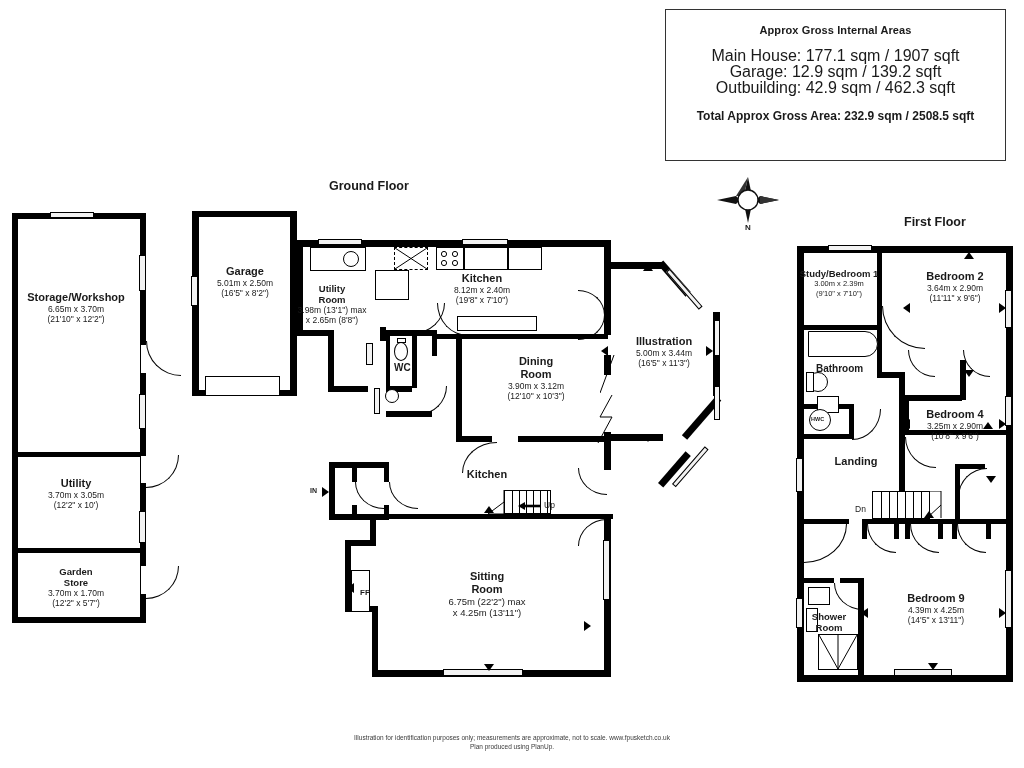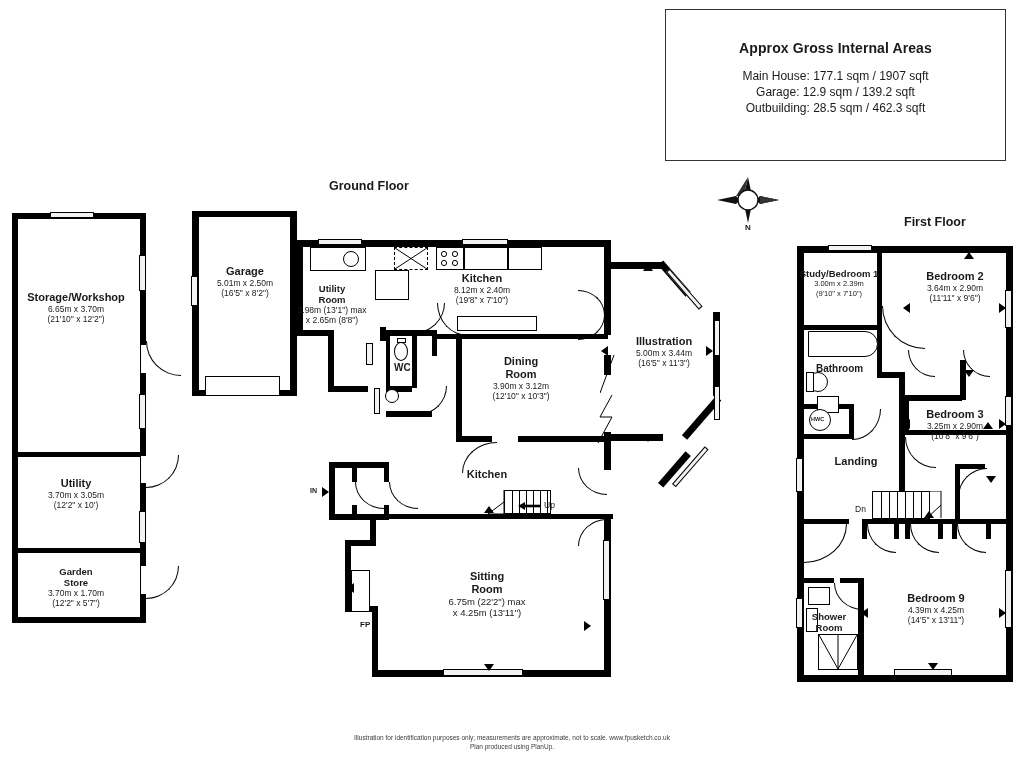--- a/index.html
+++ b/index.html
@@ -6,22 +6,22 @@
   body{width:1024px;height:768px;overflow:hidden;font-family:"Liberation Sans",sans-serif;color:#1a1a1a;}
   #stage{position:relative;width:1024px;height:768px;}
 
   
   .legend{
     position:absolute;left:665px;top:9px;width:341px;height:152px;
     border:1px solid #333;background:#fff;box-sizing:border-box;
     display:flex;flex-direction:column;align-items:center;justify-content:flex-start;
     padding-top:14px;
   }
-  .legend-title{font-size:14px;font-weight:bold;letter-spacing:.1px;margin-bottom:12px;margin-top:16px;}
-  .legend-line{font-size:12px;line-height:16px;}
+  .legend-title{font-size:11px;font-weight:bold;letter-spacing:.1px;margin-bottom:12px;}
+  .legend-line{font-size:16px;line-height:16px;}
   .legend-total{font-size:12px;font-weight:bold;margin-top:13px;}
 
   
   .floor-label{position:absolute;font-size:12.5px;font-weight:bold;}
 
   
   .compass{position:absolute;left:716px;top:176px;width:64px;height:62px;}
   .compass .n{position:absolute;left:0;top:47px;width:64px;text-align:center;font-size:8px;font-weight:bold;}
 
   
@@ -63,21 +63,22 @@
 </style>
 </head>
 <body>
 
 <div id="stage">
 
   <div class="legend">
     <div class="legend-title">Approx Gross Internal Areas</div>
     <div class="legend-line">Main House: 177.1 sqm / 1907 sqft</div>
     <div class="legend-line">Garage: 12.9 sqm / 139.2 sqft</div>
-    <div class="legend-line">Outbuilding: 28.5 sqm / 462.3 sqft</div>
+    <div class="legend-line">Outbuilding: 42.9 sqm / 462.3 sqft</div>
+    <div class="legend-total">Total Approx Gross Area: 232.9 sqm / 2508.5 sqft</div>
   </div>
 
   <div class="floor-label" style="left:329px;top:179px;">Ground Floor</div>
   <div class="floor-label" style="left:876px;top:215px;padding-left:28px;">First Floor</div>
 
   <div class="compass">
     <svg width="64" height="48" viewBox="0 0 64 48">
       <polygon points="32,1 36,20 32,24 28,20" fill="#111"></polygon>
       <polygon points="32,47 36,28 32,24 28,28" fill="#111"></polygon>
       <polygon points="1,24 20,28 24,24 20,20" fill="#111"></polygon>
@@ -231,21 +232,21 @@
     <div class="fix" style="left:464px;top:247px;width:44px;height:23px;"></div>
     <div class="fix" style="left:508px;top:247px;width:34px;height:23px;"></div>
     <div class="fix" style="left:375px;top:270px;width:34px;height:30px;"></div>
     <div class="fix" style="left:457px;top:316px;width:80px;height:15px;"></div>
 
     <div class="fix oval" style="left:394px;top:342px;width:14px;height:19px;"></div>
     <div class="fix" style="left:397px;top:338px;width:9px;height:5px;"></div>
     <div class="fix round" style="left:385px;top:389px;width:14px;height:14px;"></div>
 
     <div class="fix" style="left:351px;top:570px;width:19px;height:42px;"></div>
-    <div class="tinylbl" style="left:354px;top:620px;padding-left:6px;">FP</div>
+    <div class="tinylbl" style="left:354px;top:588px;padding-left:6px;">FP</div>
 
     <div class="stair" style="left:504px;top:490px;width:47px;height:24px;">
       <i style="left:7px;"></i>
         <i style="left:14px;"></i>
         <i style="left:21px;"></i>
         <i style="left:28px;"></i>
         <i style="left:35px;"></i>
         <i style="left:42px;"></i>
     </div>
     <svg style="position:absolute;left:488px;top:490px;" width="18" height="25">
@@ -292,21 +293,21 @@
 Room</span>
       <span class="dm">3.98m (13'1") max</span>
       <span class="dm">x 2.65m (8'8")</span>
     </div>
     <div class="tinylbl" style="left:394px;top:362px;font-size:10px;">WC</div>
     <div class="lbl" style="left:414px;top:272px;width:136px;">
       <span class="nm">Kitchen</span>
       <span class="dm">8.12m x 2.40m</span>
       <span class="dm">(19'8" x 7'10")</span>
     </div>
-    <div class="lbl" style="left:453px;top:355px;width:136px;">
+    <div class="lbl" style="left:468px;top:355px;width:136px;">
       <span class="nm" style="white-space:pre-line;">Dining
 Room</span>
       <span class="dm">3.90m x 3.12m</span>
       <span class="dm">(12'10" x 10'3")</span>
     </div>
     <div class="lbl" style="left:602px;top:335px;width:124px;">
       <span class="nm">Illustration</span>
       <span class="dm">5.00m x 3.44m</span>
       <span class="dm">(16'5" x 11'3")</span>
     </div>
@@ -428,21 +429,21 @@
     </div>
     <div class="lbl" style="left:898px;top:270px;width:114px;">
       <span class="nm">Bedroom 2</span>
       <span class="dm">3.64m x 2.90m</span>
       <span class="dm">(11'11" x 9'6")</span>
     </div>
     <div class="lbl" style="left:800px;top:363px;width:90px;text-align:left;">
       <span class="nm sm" style="font-size:10px;padding-left:16px;">Bathroom</span>
     </div>
     <div class="lbl" style="left:898px;top:408px;width:114px;">
-      <span class="nm">Bedroom 3</span>
+      <span class="nm">Bedroom 4</span>
       <span class="dm">3.25m x 2.90m</span>
       <span class="dm">(10'8" x 9'6")</span>
     </div>
     <div class="lbl" style="left:806px;top:455px;width:100px;">
       <span class="nm">Landing</span>
     </div>
     <div class="lbl" style="left:798px;top:611px;width:62px;">
       <span class="nm sm" style="white-space:pre-line;">Shower
 Room</span>
     </div>

